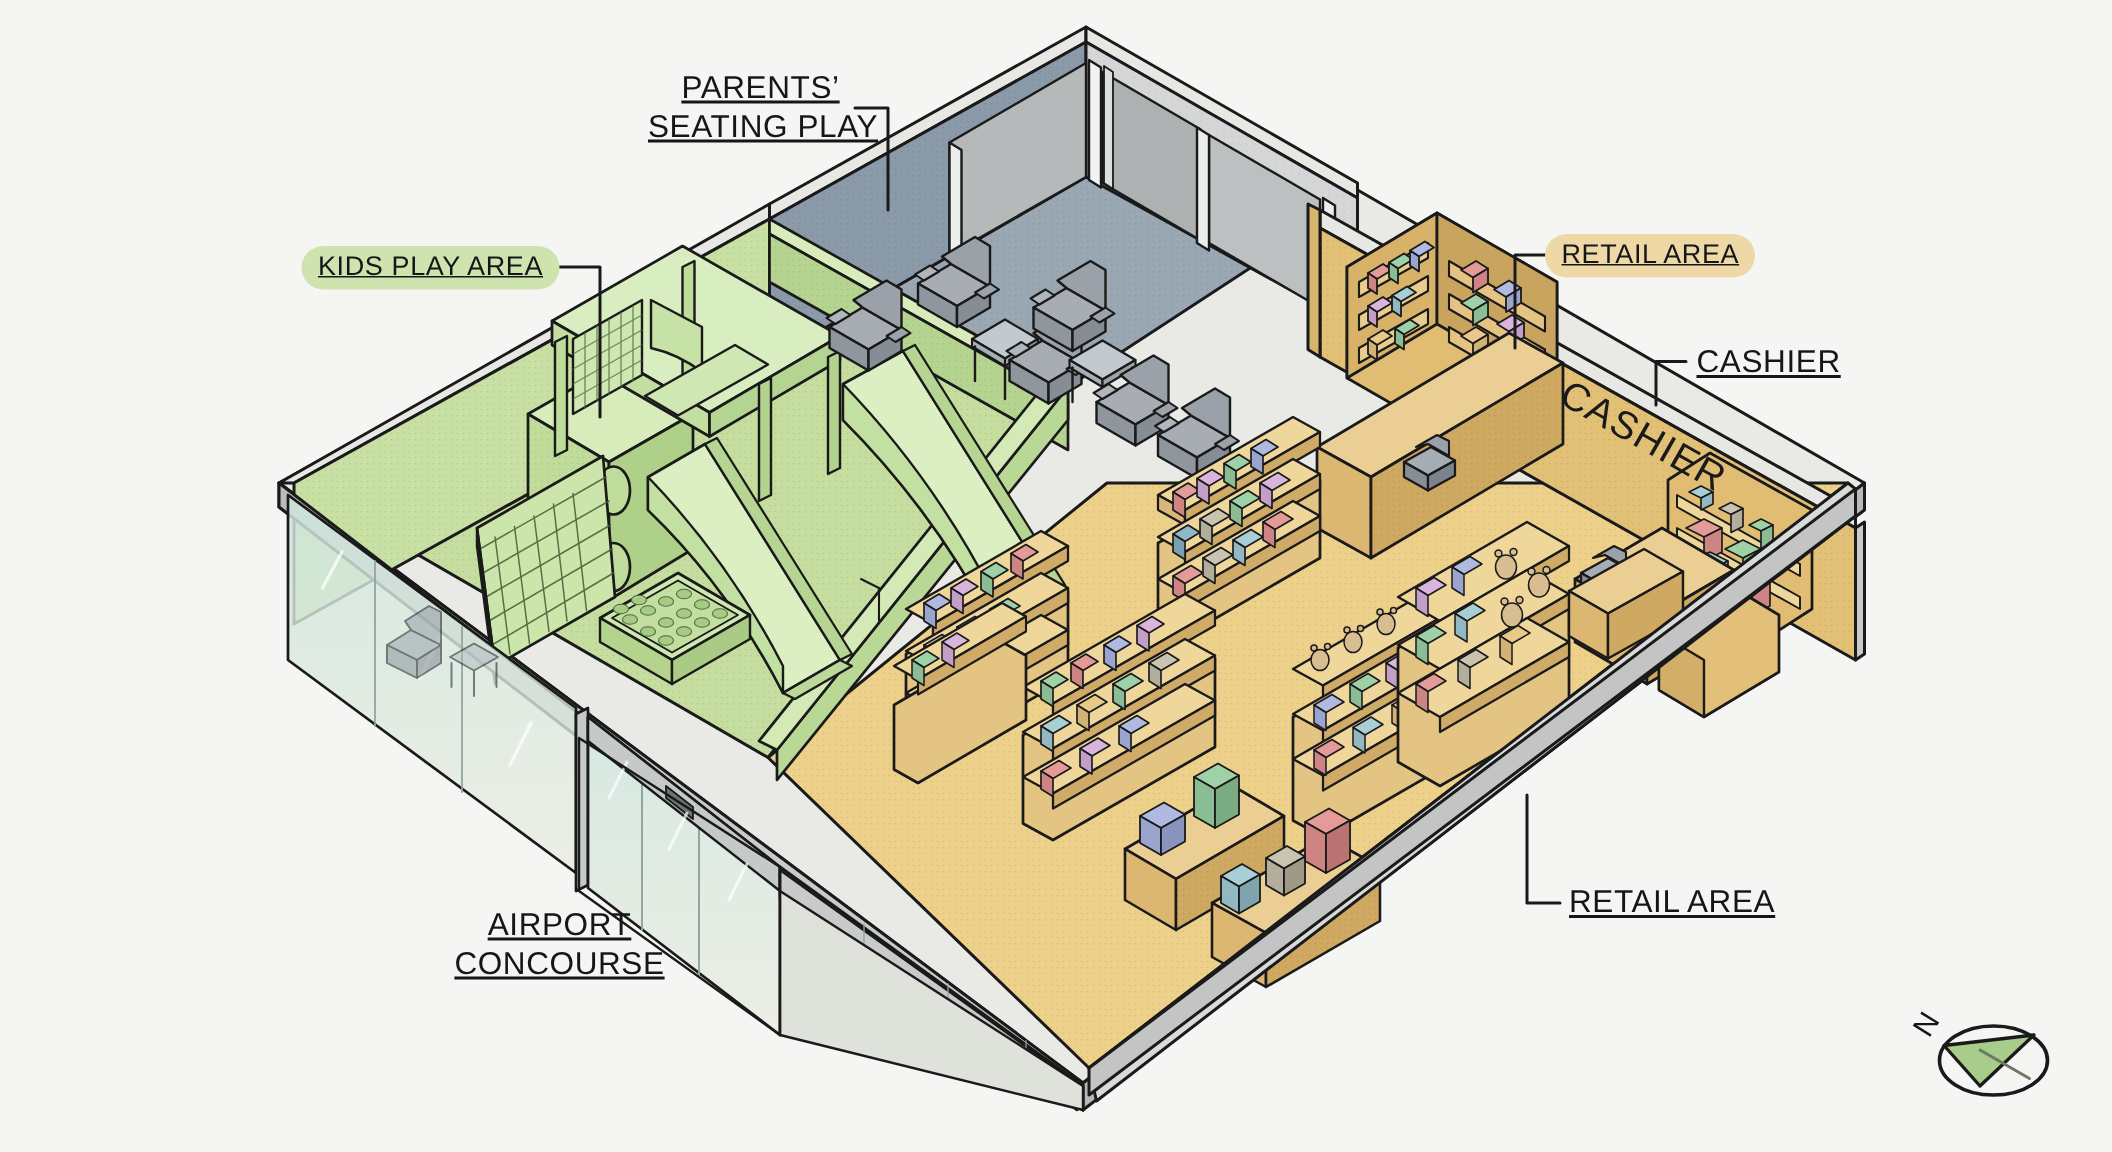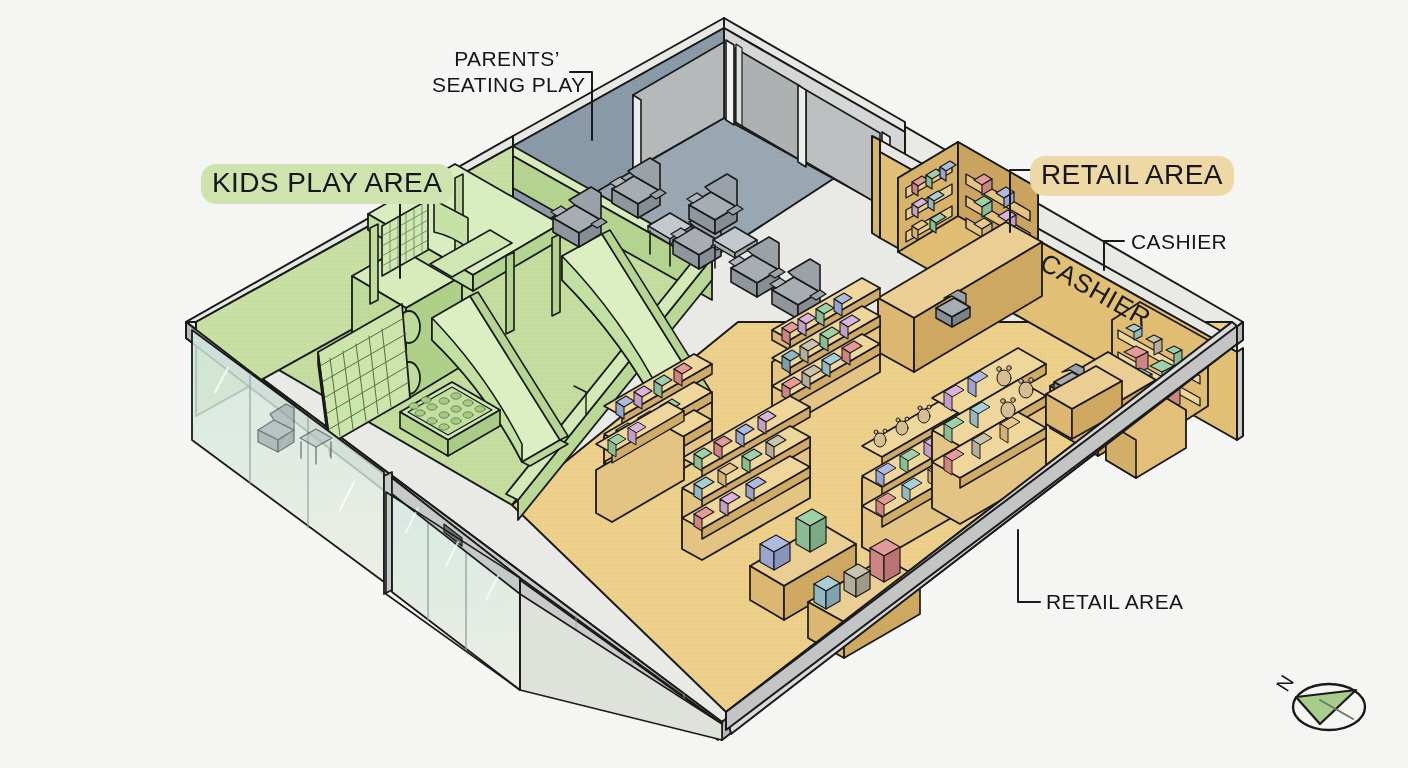--- a/index.html
+++ b/index.html
@@ -5,24 +5,24 @@
   html,body{margin:0;padding:0;}
   body{
     width:1408px;height:768px;overflow:hidden;
     background:#f5f5f3;
     font-family:"Liberation Sans", sans-serif;
     position:relative;
   }
   #stage{position:absolute;inset:0;width:1408px;height:768px;}
   svg.layer{position:absolute;left:0;top:0;width:1408px;height:768px;}
 
-  .lbl{position:absolute;white-space:nowrap;color:#15161a;font-weight:400;}
+  .lbl{position:absolute;white-space:nowrap;color:#15161a;font-weight:400;text-decoration:underline;}
   .lbl-hl{
     padding:3px 11px 5px 11px;border-radius:15px;
-    font-size:28px;letter-spacing:.4px;
+    font-size:18px;letter-spacing:.4px;
   }
   .lbl-plain{font-size:21px;letter-spacing:.4px;}
   .lbl-two{font-size:21px;letter-spacing:.4px;text-align:center;line-height:1.22;}
   .compass-n{
     position:absolute;font-size:20px;color:#15161a;
     transform:rotate(-58deg);font-weight:400;
   }
 </style>
 </head>
 <body>
@@ -698,16 +698,20 @@
 </div>
 
 <div class="lbl lbl-hl" style="left:201px;top:164px;background:#cfe3ae;">KIDS PLAY AREA</div>
 
 <div class="lbl lbl-hl" style="left:1030px;top:156px;background:#eed9a6;">RETAIL AREA</div>
 
 <div class="lbl lbl-plain" style="left:1131px;top:230px;">CASHIER</div>
 
 <div class="lbl lbl-plain" style="left:1046px;top:590px;">RETAIL AREA</div>
 
+<div class="lbl lbl-two" style="left:300px;top:604px;width:146px;">
+  <div>AIRPORT</div>
+  <div>CONCOURSE</div>
+</div>
 
 <div class="compass-n" style="left:1278px;top:672px;">N</div>
 
 </div>
 
 </body></html>

